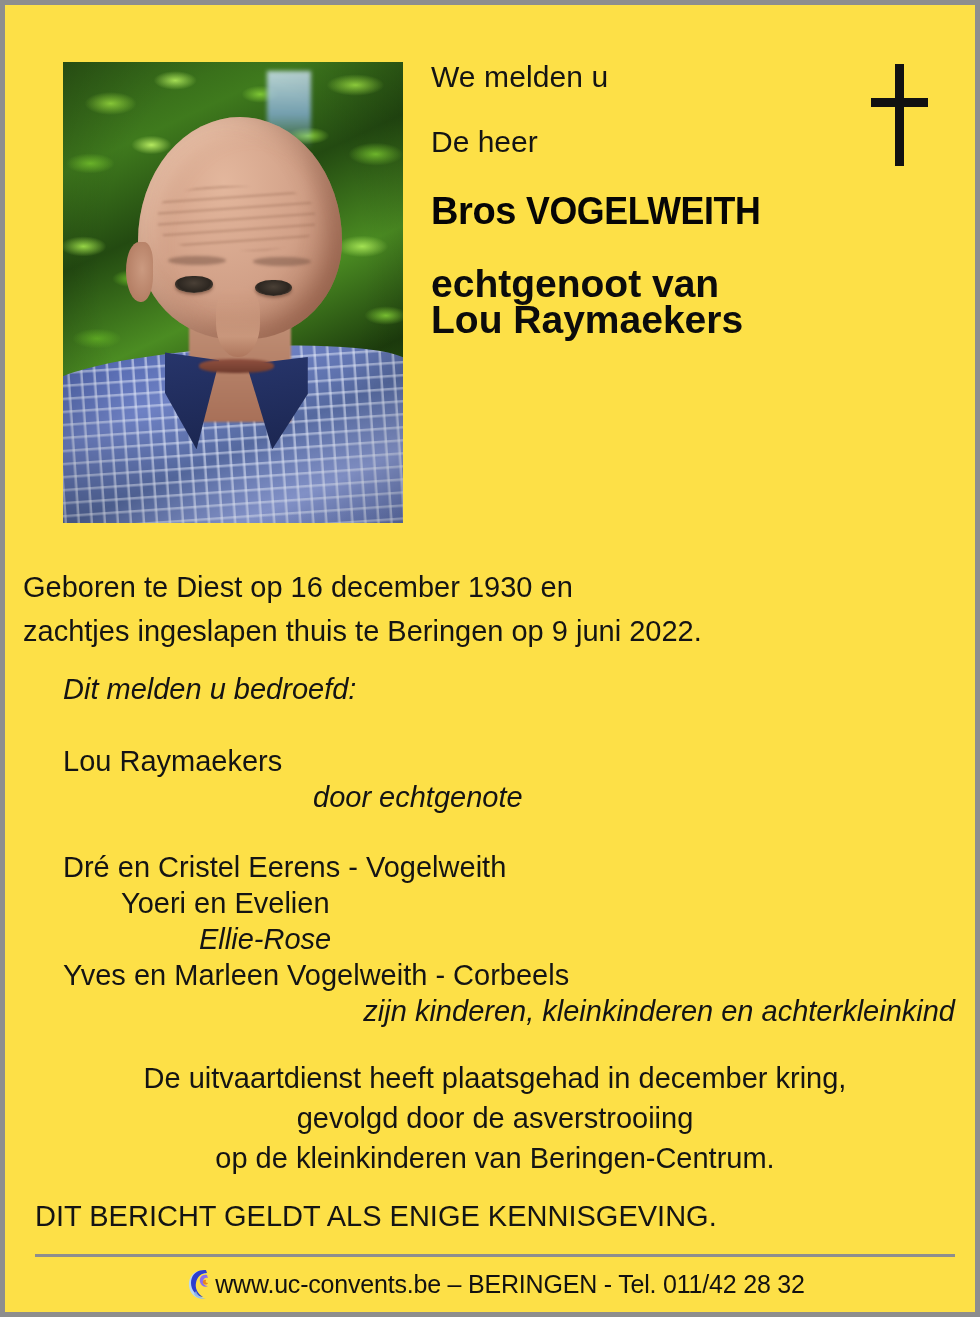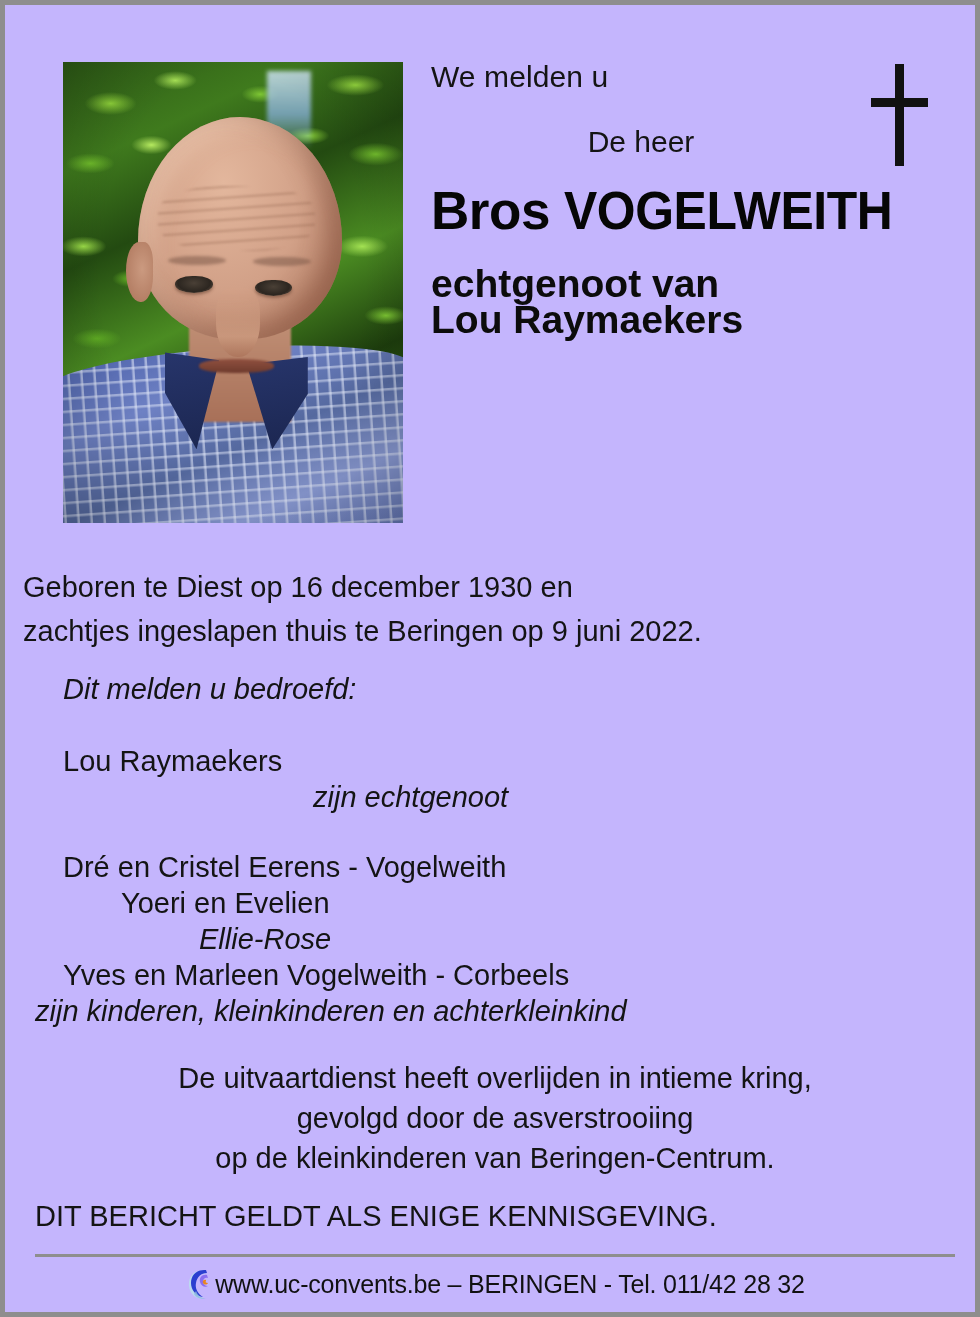--- a/index.html
+++ b/index.html
@@ -19,21 +19,21 @@
     position: absolute;
     left: 0;
     top: 0;
     width: 980px;
     height: 1317px;
     box-sizing: border-box;
     border-top: 5px solid #8e8e8e;
     border-left: 5px solid #8e8e8e;
     border-right: 5px solid #8e8e8e;
     border-bottom: 5px solid #8e8e8e;
-    background: #c4b5fd;
+    background: #fde047;
   }
 
   
   #photo {
     position: absolute;
     left: 58px;
     top: 57px;
     width: 340px;
     height: 461px;
     overflow: hidden;
@@ -232,25 +232,24 @@
     font-size: 30px;
     line-height: 39px;
     letter-spacing: .1px;
     color: #141414;
   }
   .deheer {
     font-size: 30px;
     line-height: 36px;
     margin-top: 28px;
     color: #141414;
-    text-align: center;
   }
   .bigname {
     margin-top: 22px;
-    font-size: 53px;
+    font-size: 38px;
     line-height: 58px;
     font-weight: bold;
     letter-spacing: -0.4px;
     color: #060606;
     white-space: nowrap;
   }
   .bigname .surname {
     font-stretch: condensed;
     transform: scaleX(.94);
     display: inline-block;
@@ -289,21 +288,21 @@
     position: absolute;
     left: 30px;
     top: 738px;
     width: 920px;
     font-size: 29px;
     line-height: 36px;
     color: #141414;
   }
   .fam-line { white-space: pre; }
   .fam-line.left   { text-align: left;  padding-left: 28px; }
-  .fam-line.right  { text-align: left; font-style: italic; padding-right: 0px; }
+  .fam-line.right  { text-align: right; font-style: italic; padding-right: 0px; }
   .fam-line.indent1 { text-align: left; padding-left: 86px; }
   .fam-line.indent2 { text-align: left; padding-left: 164px; font-style: italic; }
   .fam-line.echt   { text-align: left; padding-left: 278px; font-style: italic; }
   .fam-gap { height: 34px; }
 
   #service {
     position: absolute;
     left: 30px;
     top: 1053px;
     width: 920px;
@@ -396,31 +395,31 @@
 
   <div id="born">
     <div>Geboren te Diest op 16 december 1930 en</div>
     <div>zachtjes ingeslapen thuis te Beringen op 9 juni 2022.</div>
   </div>
 
   <div id="announce">Dit melden u bedroefd:</div>
 
   <div id="family">
     <div class="fam-line left">Lou Raymaekers</div>
-    <div class="fam-line echt">zijn echtgenoot</div>
+    <div class="fam-line echt">door echtgenote</div>
     <div class="fam-gap"></div>
     <div class="fam-line left">Dré en Cristel Eerens - Vogelweith</div>
     <div class="fam-line indent1">Yoeri en Evelien</div>
     <div class="fam-line indent2">Ellie-Rose</div>
     <div class="fam-line left">Yves en Marleen Vogelweith - Corbeels</div>
     <div class="fam-line right">zijn kinderen, kleinkinderen en achterkleinkind</div>
   </div>
 
   <div id="service">
-    <div>De uitvaartdienst heeft overlijden in intieme kring,</div>
+    <div>De uitvaartdienst heeft plaatsgehad in december kring,</div>
     <div>gevolgd door de asverstrooiing</div>
     <div>op de kleinkinderen van Beringen-Centrum.</div>
   </div>
 
   <div id="notice">DIT BERICHT GELDT ALS ENIGE KENNISGEVING.</div>
 
   <div id="rule"></div>
   <div id="footer">
     <span class="logo">
       <svg viewBox="0 0 30 34" width="30" height="34" aria-hidden="true">

